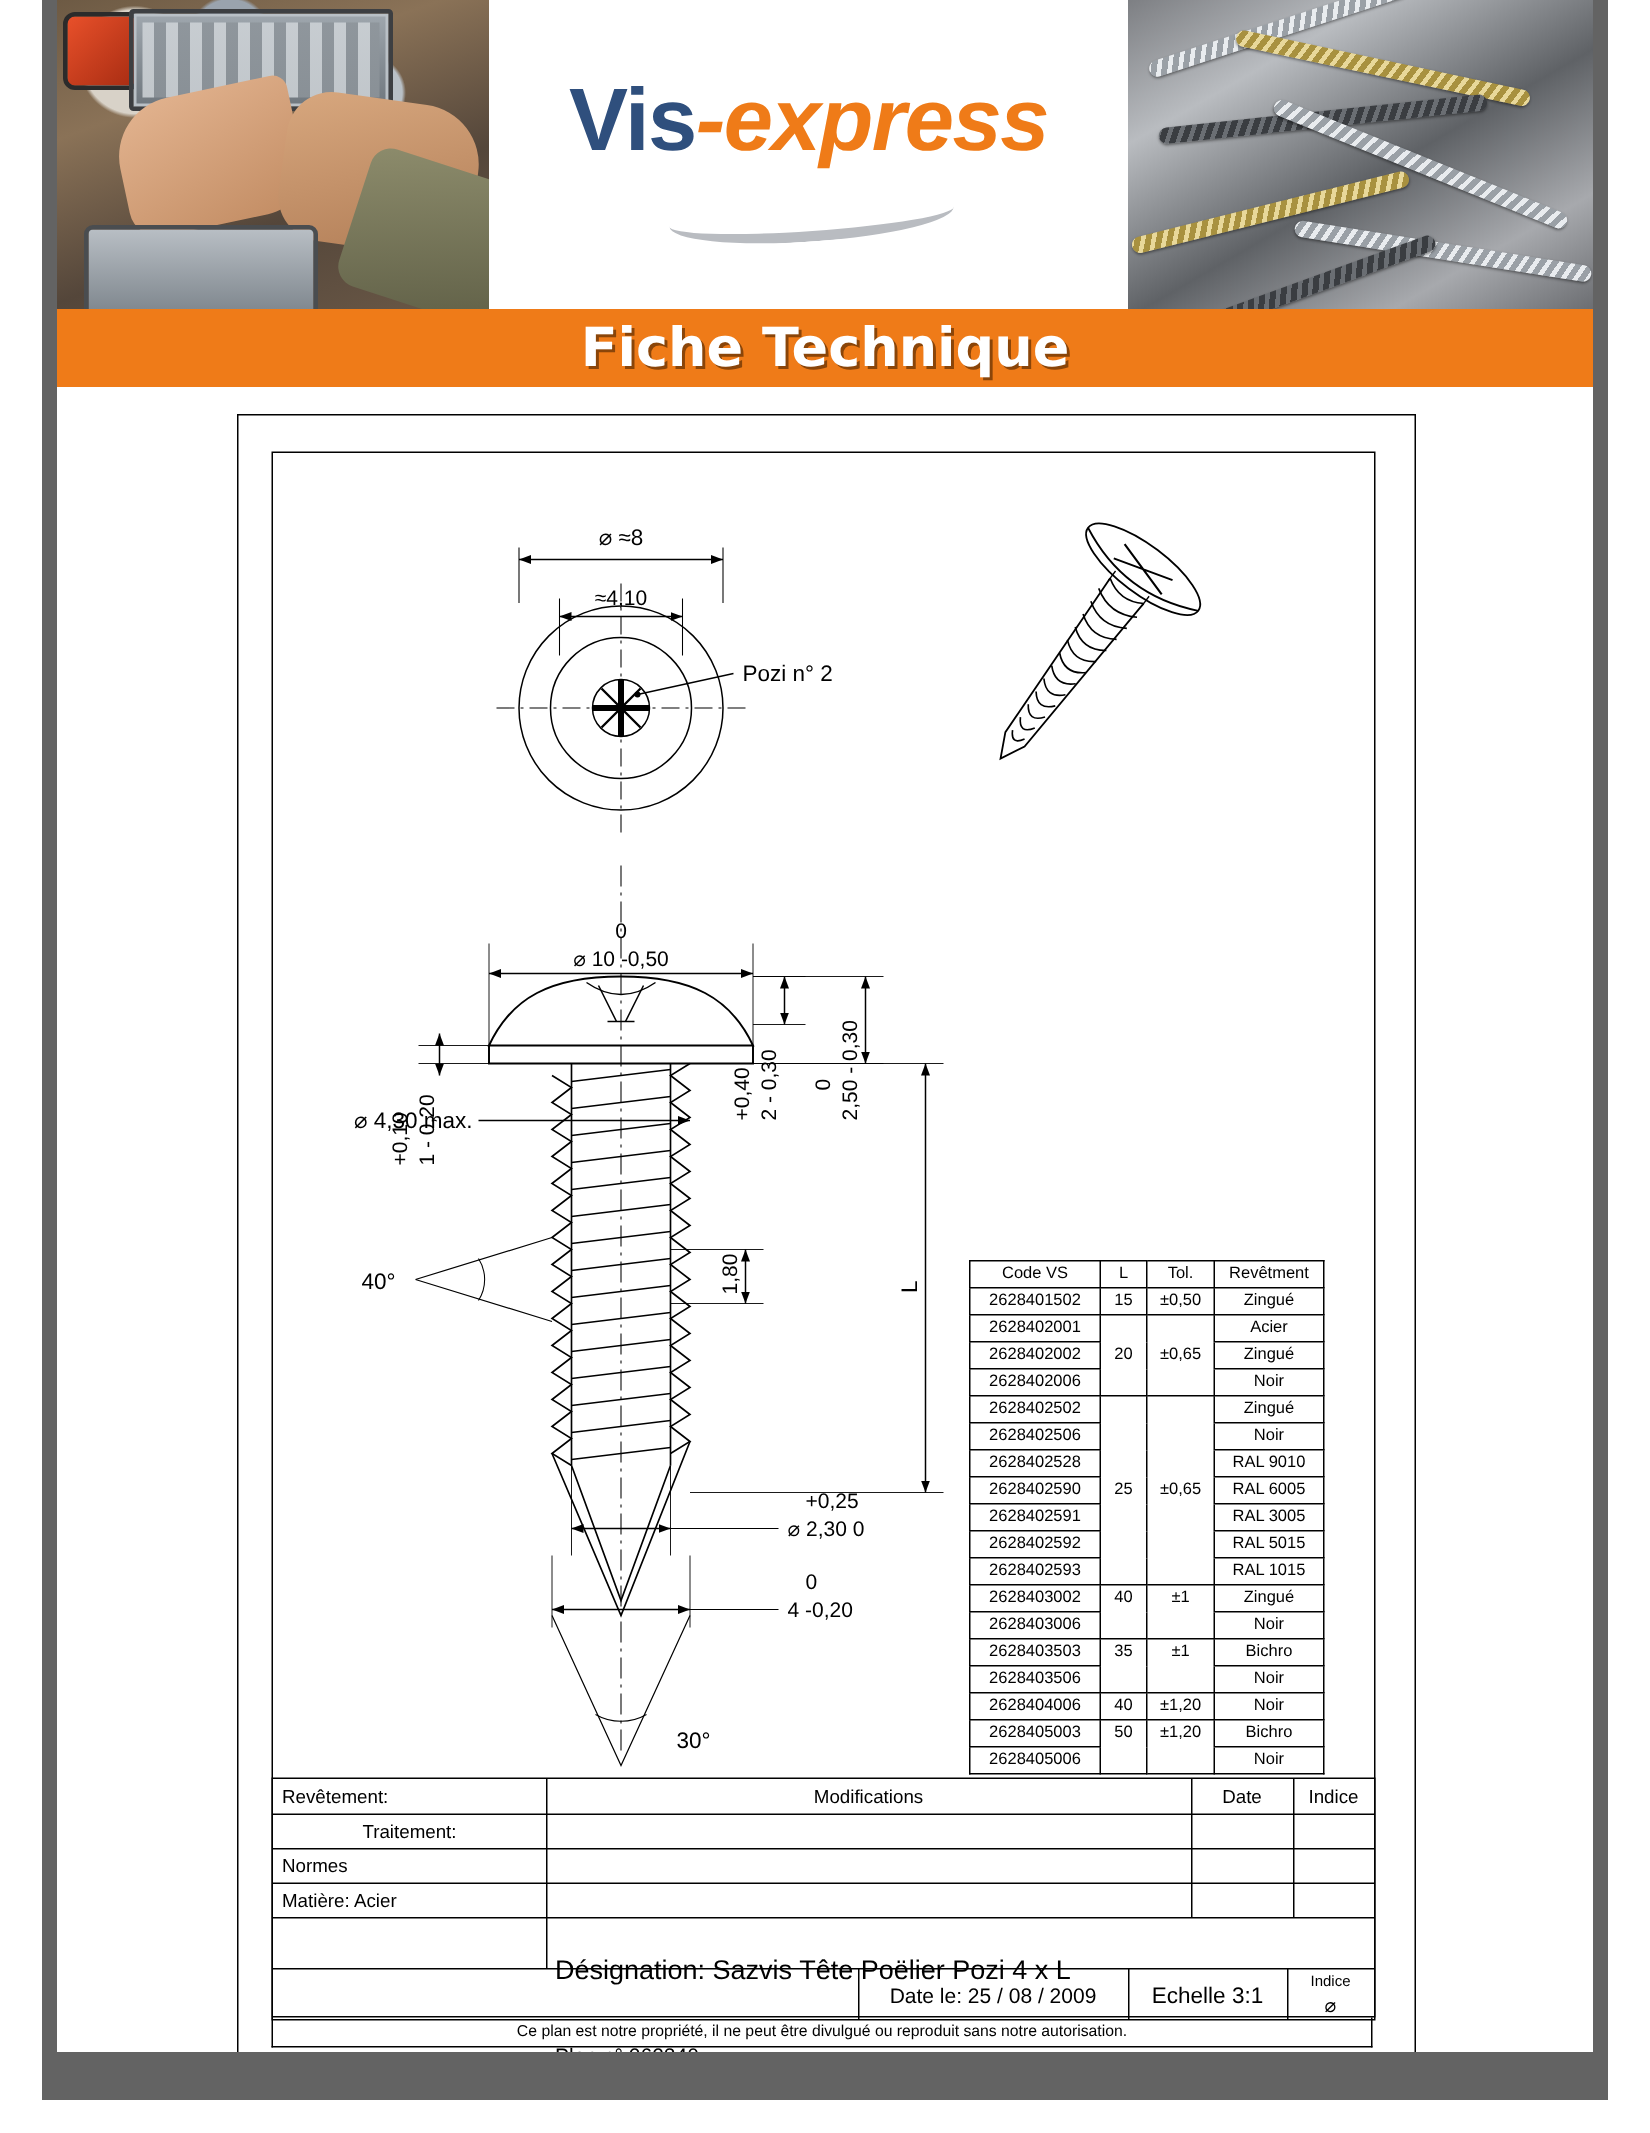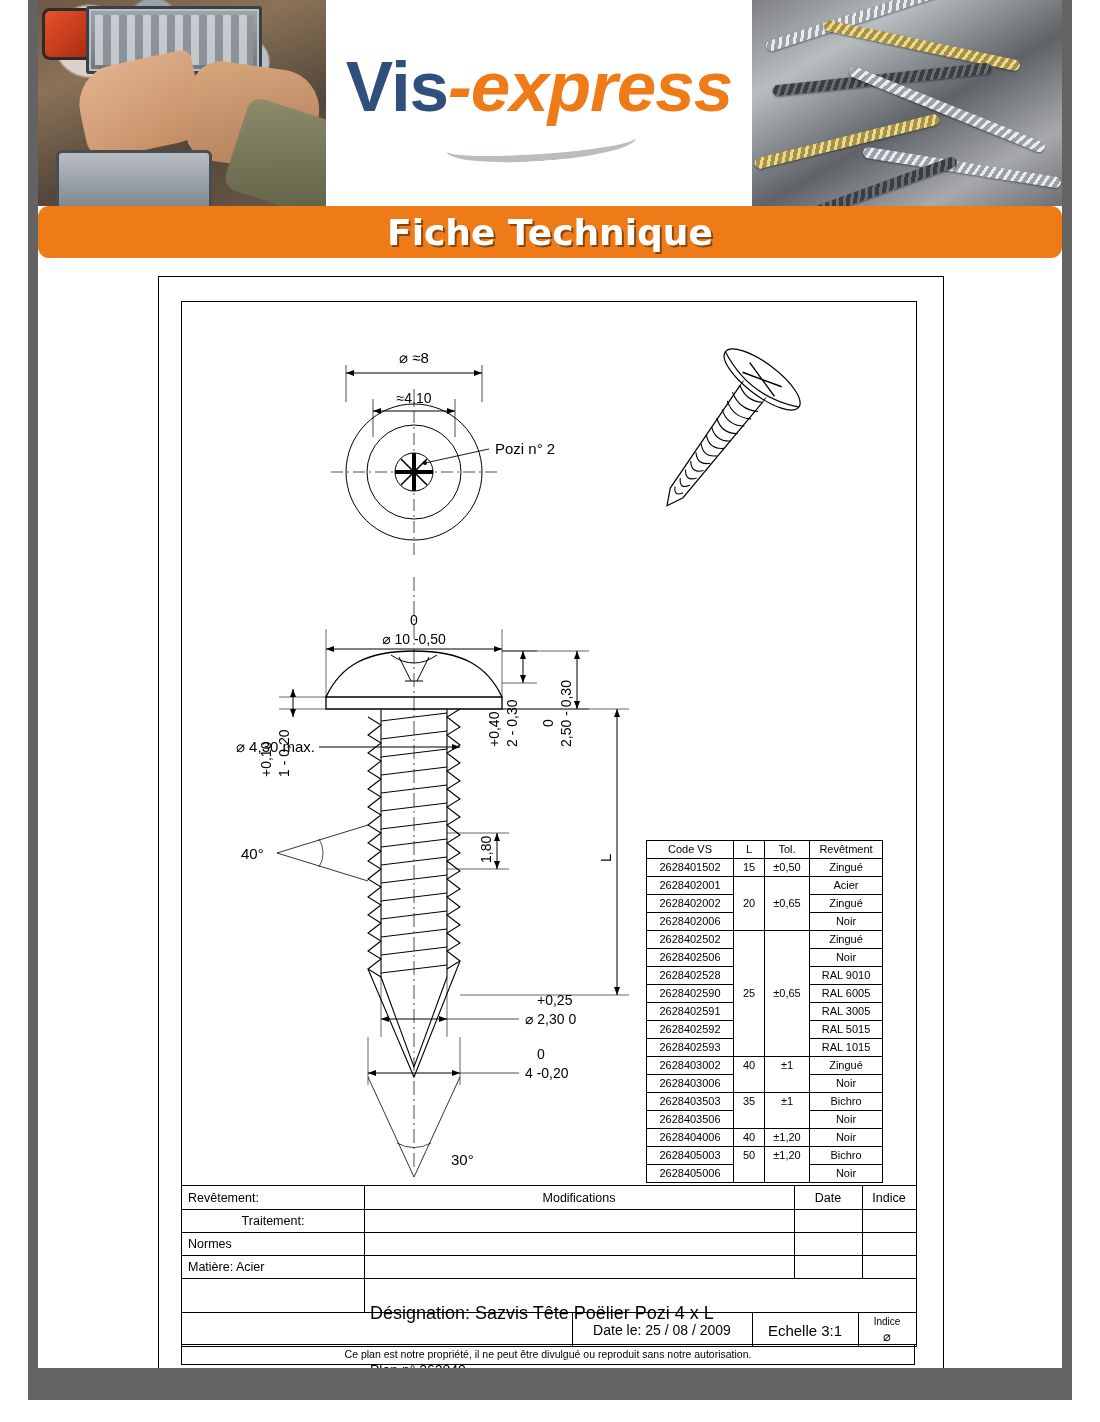--- a/index.html
+++ b/index.html
@@ -83,32 +83,32 @@
     background:repeating-linear-gradient(115deg,#e8d89a 0 3px,#a8913f 3px 7px);
   }
   .photo-right .scr.dark{
     background:repeating-linear-gradient(115deg,#6a6e73 0 3px,#3a3d41 3px 7px);
   }
   .header-title{
     position:absolute;left:288px;top:0;width:426px;height:206px;background:#fff;
   }
   .logo{
     position:absolute;left:0;right:0;top:46px;text-align:center;
-    font-size:71px;font-weight:bold;color:#2f4f7d;letter-spacing:-1px;
+    font-size:59px;font-weight:bold;color:#2f4f7d;letter-spacing:-1px;
   }
   .logo .express{color:#ef7b18;font-style:italic;font-weight:bold;}
   .logo-swoosh{
     position:absolute;left:120px;top:128px;width:190px;height:26px;
     border-bottom:7px solid #b9bcc1;border-radius:50%;
     transform:rotate(-4deg);
   }
   .title-band{
     position:absolute;left:38px;top:206px;width:1024px;height:52px;
     background:#ef7b18;
-    display:flex;align-items:center;justify-content:center;border-radius:11px;
+    display:flex;align-items:center;justify-content:center;
   }
   .title-band .t{
     color:#ffffff;font-size:36px;font-weight:bold;
     text-shadow:2px 2px 0 #8a4509;
     font-family:"DejaVu Sans", sans-serif;
   }
   
   .sheet{
     position:absolute;left:158px;top:276px;width:784px;height:1092px;
     border:1px solid #000;background:#fff;

